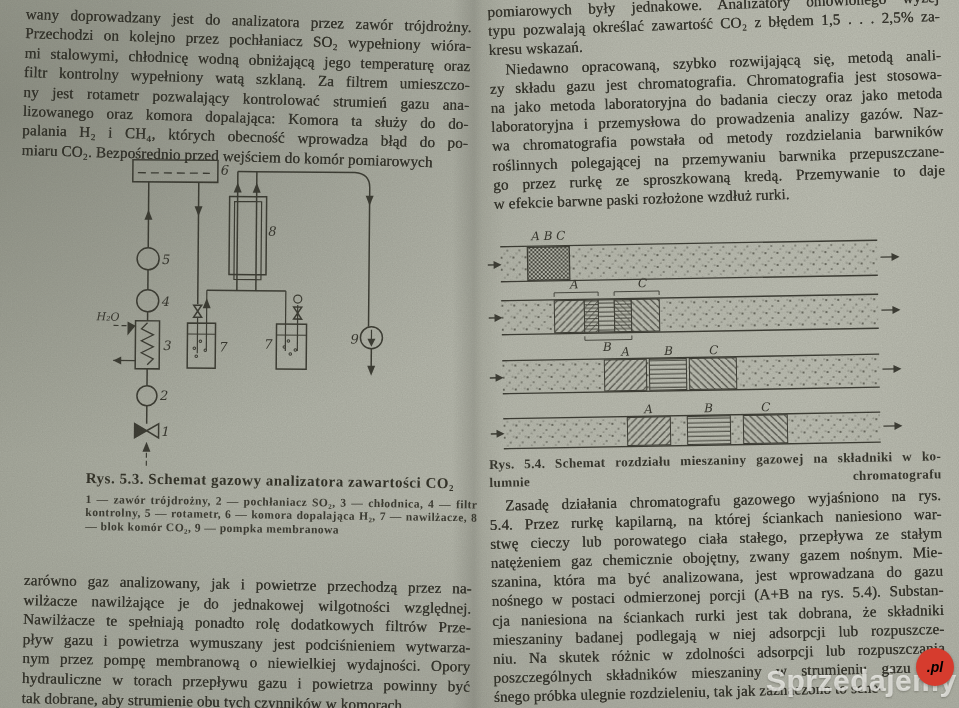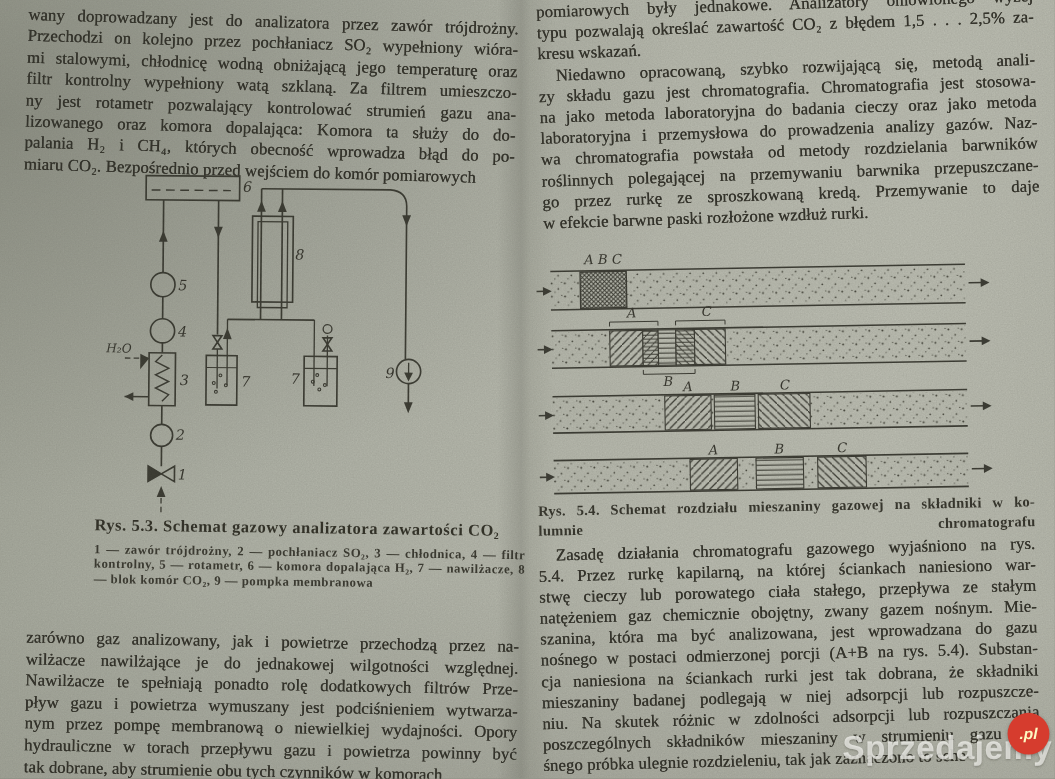--- a/index.html
+++ b/index.html
@@ -33,21 +33,21 @@
     line-height:18px;letter-spacing:0.3px;color:#2e2d24;transform:rotate(-1.1deg);transform-origin:0 0;}
   .fig{position:absolute;}
   .fig53{left:60px;top:157px;transform:rotate(0.5deg);transform-origin:0 0;}
   .fig54{left:487px;top:231px;transform:rotate(-1deg);transform-origin:0 0;}
   svg{display:block;}
   .wm{position:absolute;left:766px;top:652px;width:196px;height:54px;pointer-events:none;}
   .wm-text{position:absolute;left:0;top:12px;font-family:"Liberation Sans",sans-serif;
     font-weight:bold;font-size:30px;letter-spacing:0.5px;color:rgba(248,248,244,0.62);
     text-shadow:0 1px 2px rgba(70,72,60,0.45), 0 0 1px rgba(255,255,255,0.5);}
   .wm-badge{position:absolute;left:150px;top:-4px;width:38px;height:38px;border-radius:50%;
-    background:#d63c2e;color:#fef9c3;display:flex;align-items:center;justify-content:center;
+    background:#d63c2e;color:#000000;display:flex;align-items:center;justify-content:center;
     font-family:"Liberation Sans",sans-serif;font-style:italic;font-weight:bold;font-size:14px;
     box-shadow:0 1px 3px rgba(50,50,45,0.4);}
   .grain{position:absolute;inset:0;pointer-events:none;}
 </style>
 </head>
 <body>
 
 <div class="photo">
 
   <div class="para lp-top">

